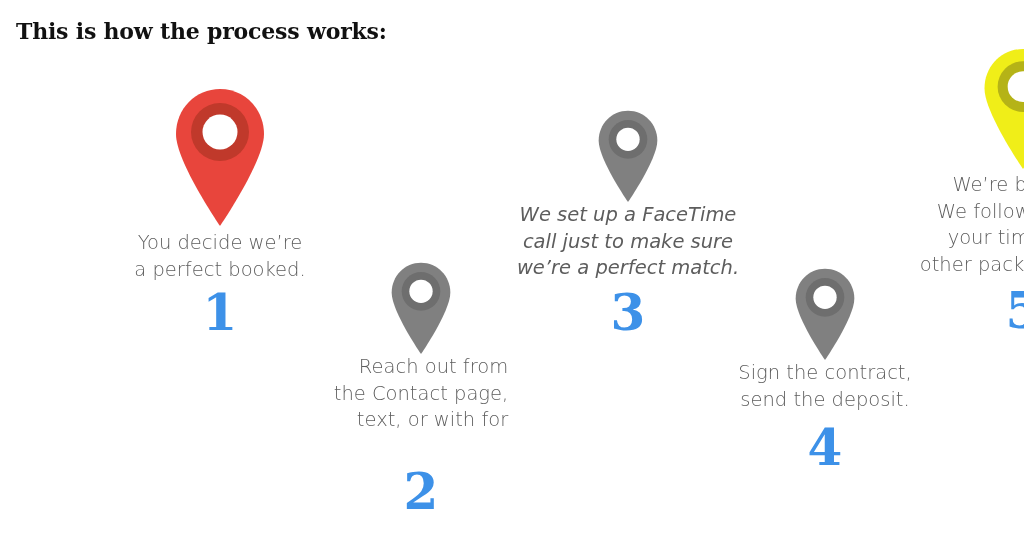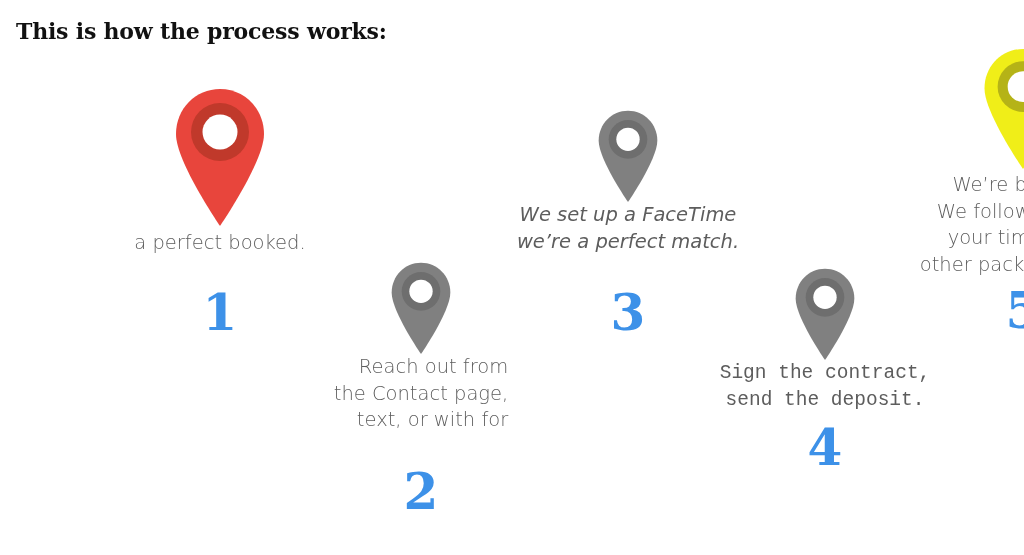--- a/index.html
+++ b/index.html
@@ -68,21 +68,21 @@
   #step2 .caption{top:92px;}
   #step2 .num{top:205px;}
 
   #step3{left:503px; top:110px; width:250px;}
   #step3 .pin{top:0;}
   #step3 .caption{top:92px;}
   #step3 .num{top:178px;}
 
   #step4{left:710px; top:268px; width:230px;}
   #step4 .pin{top:0;}
-  #step4 .caption{top:92px;font-family:Liberation Mono, monospace;}
+  #step4 .caption{top:92px;}
   #step4 .num{top:155px;}
 
   #step5{left:903px; top:48px; width:240px;}
   #step5 .pin{top:0;}
   #step5 .caption{top:124px;}
   #step5 .num{top:238px;}
 </style>
 </head>
 <body style="background: rgb(255, 255, 255);">
 
@@ -92,20 +92,21 @@
 
   <div class="step" id="step1">
     <div class="pin">
       <svg width="96" height="138" viewBox="0 0 96 138" aria-hidden="true">
         <path id="p1body" d="M48 138 C48 138 4 74 4 46 C4 20.6 23.7 1 48 1 C72.3 1 92 20.6 92 46 C92 74 48 138 48 138 Z" fill="#e8453c"></path>
         <circle id="p1ring" cx="48" cy="44" r="29" fill="#c0392b"></circle>
         <circle id="p1hole" cx="48" cy="44" r="17.5" fill="#ffffff"></circle>
       </svg>
     </div>
     <div class="caption" style="color: rgb(93, 93, 93);">
+      <span class="ln">You decide we’re</span>
       <span class="ln">a perfect booked.</span>
     </div>
     <div class="num" style="color: rgb(61, 145, 232);">1</div>
   </div>
 
   <div class="step" id="step2">
     <div class="pin">
       <svg width="64" height="92" viewBox="0 0 96 138" aria-hidden="true">
         <path id="p2body" d="M48 138 C48 138 4 74 4 46 C4 20.6 23.7 1 48 1 C72.3 1 92 20.6 92 46 C92 74 48 138 48 138 Z" fill="#808080"></path>
         <circle id="p2ring" cx="48" cy="44" r="29" fill="#6e6e6e"></circle>
@@ -123,20 +124,21 @@
   <div class="step" id="step3">
     <div class="pin">
       <svg width="64" height="92" viewBox="0 0 96 138" aria-hidden="true">
         <path id="p3body" d="M48 138 C48 138 4 74 4 46 C4 20.6 23.7 1 48 1 C72.3 1 92 20.6 92 46 C92 74 48 138 48 138 Z" fill="#808080"></path>
         <circle id="p3ring" cx="48" cy="44" r="29" fill="#6e6e6e"></circle>
         <circle id="p3hole" cx="48" cy="44" r="17.5" fill="#ffffff"></circle>
       </svg>
     </div>
     <div class="caption" style="color: rgb(93, 93, 93); font-style: italic;">
       <span class="ln">We set up a FaceTime</span>
+      <span class="ln">call just to make sure</span>
       <span class="ln">we’re a perfect match.</span>
     </div>
     <div class="num" style="color: rgb(61, 145, 232);">3</div>
   </div>
 
   <div class="step" id="step4">
     <div class="pin">
       <svg width="64" height="92" viewBox="0 0 96 138" aria-hidden="true">
         <path id="p4body" d="M48 138 C48 138 4 74 4 46 C4 20.6 23.7 1 48 1 C72.3 1 92 20.6 92 46 C92 74 48 138 48 138 Z" fill="#808080"></path>
         <circle id="p4ring" cx="48" cy="44" r="29" fill="#6e6e6e"></circle>

